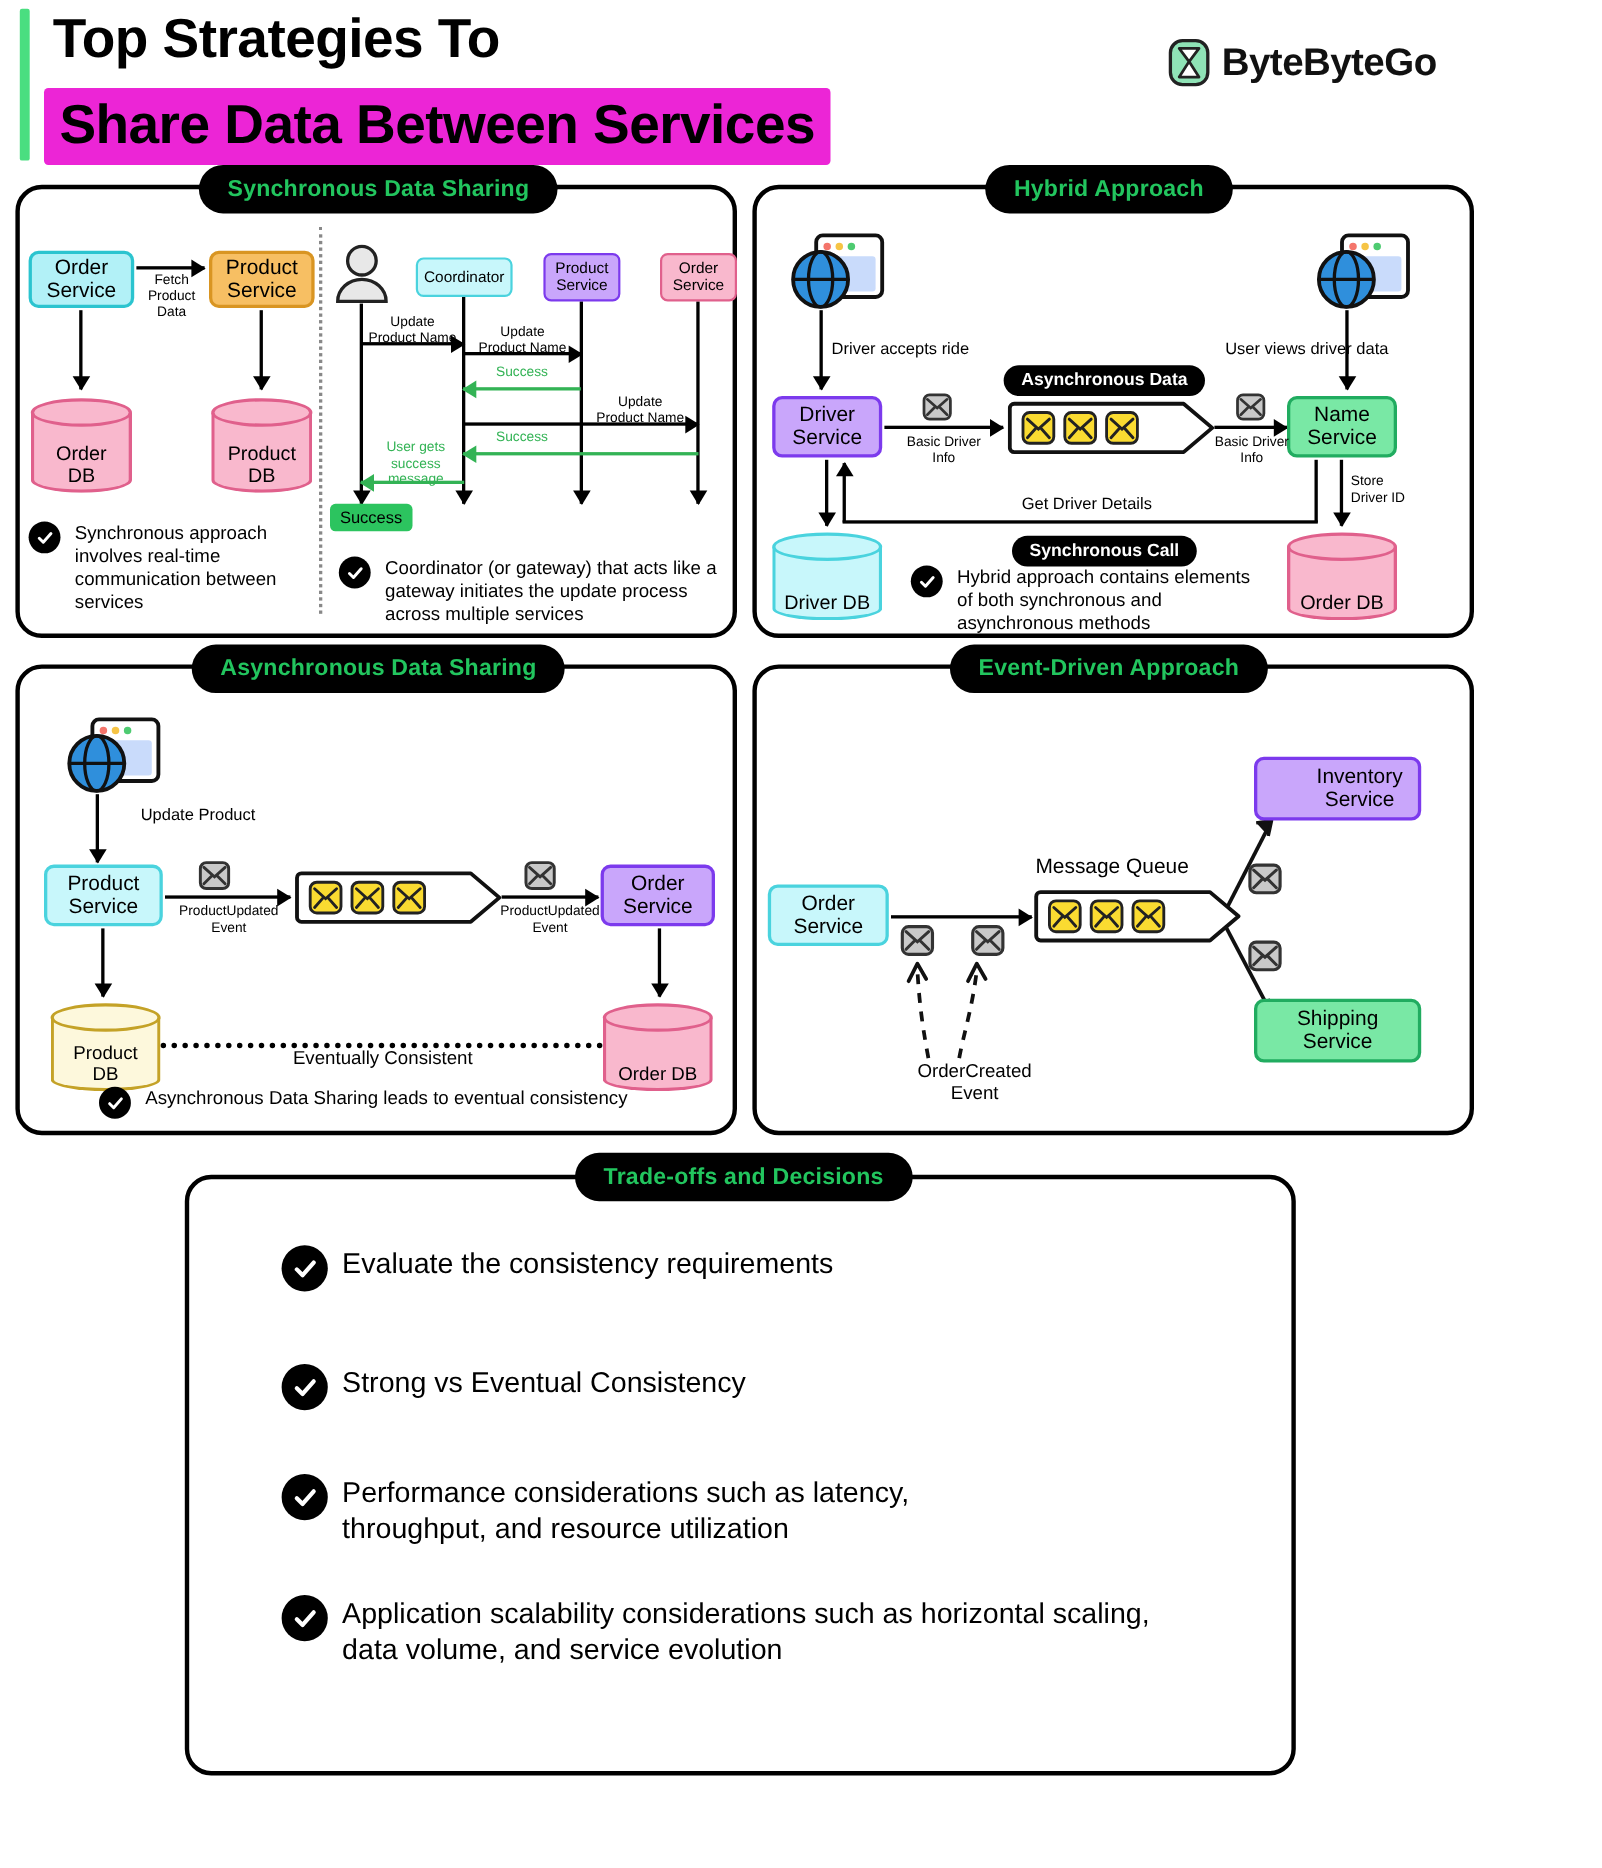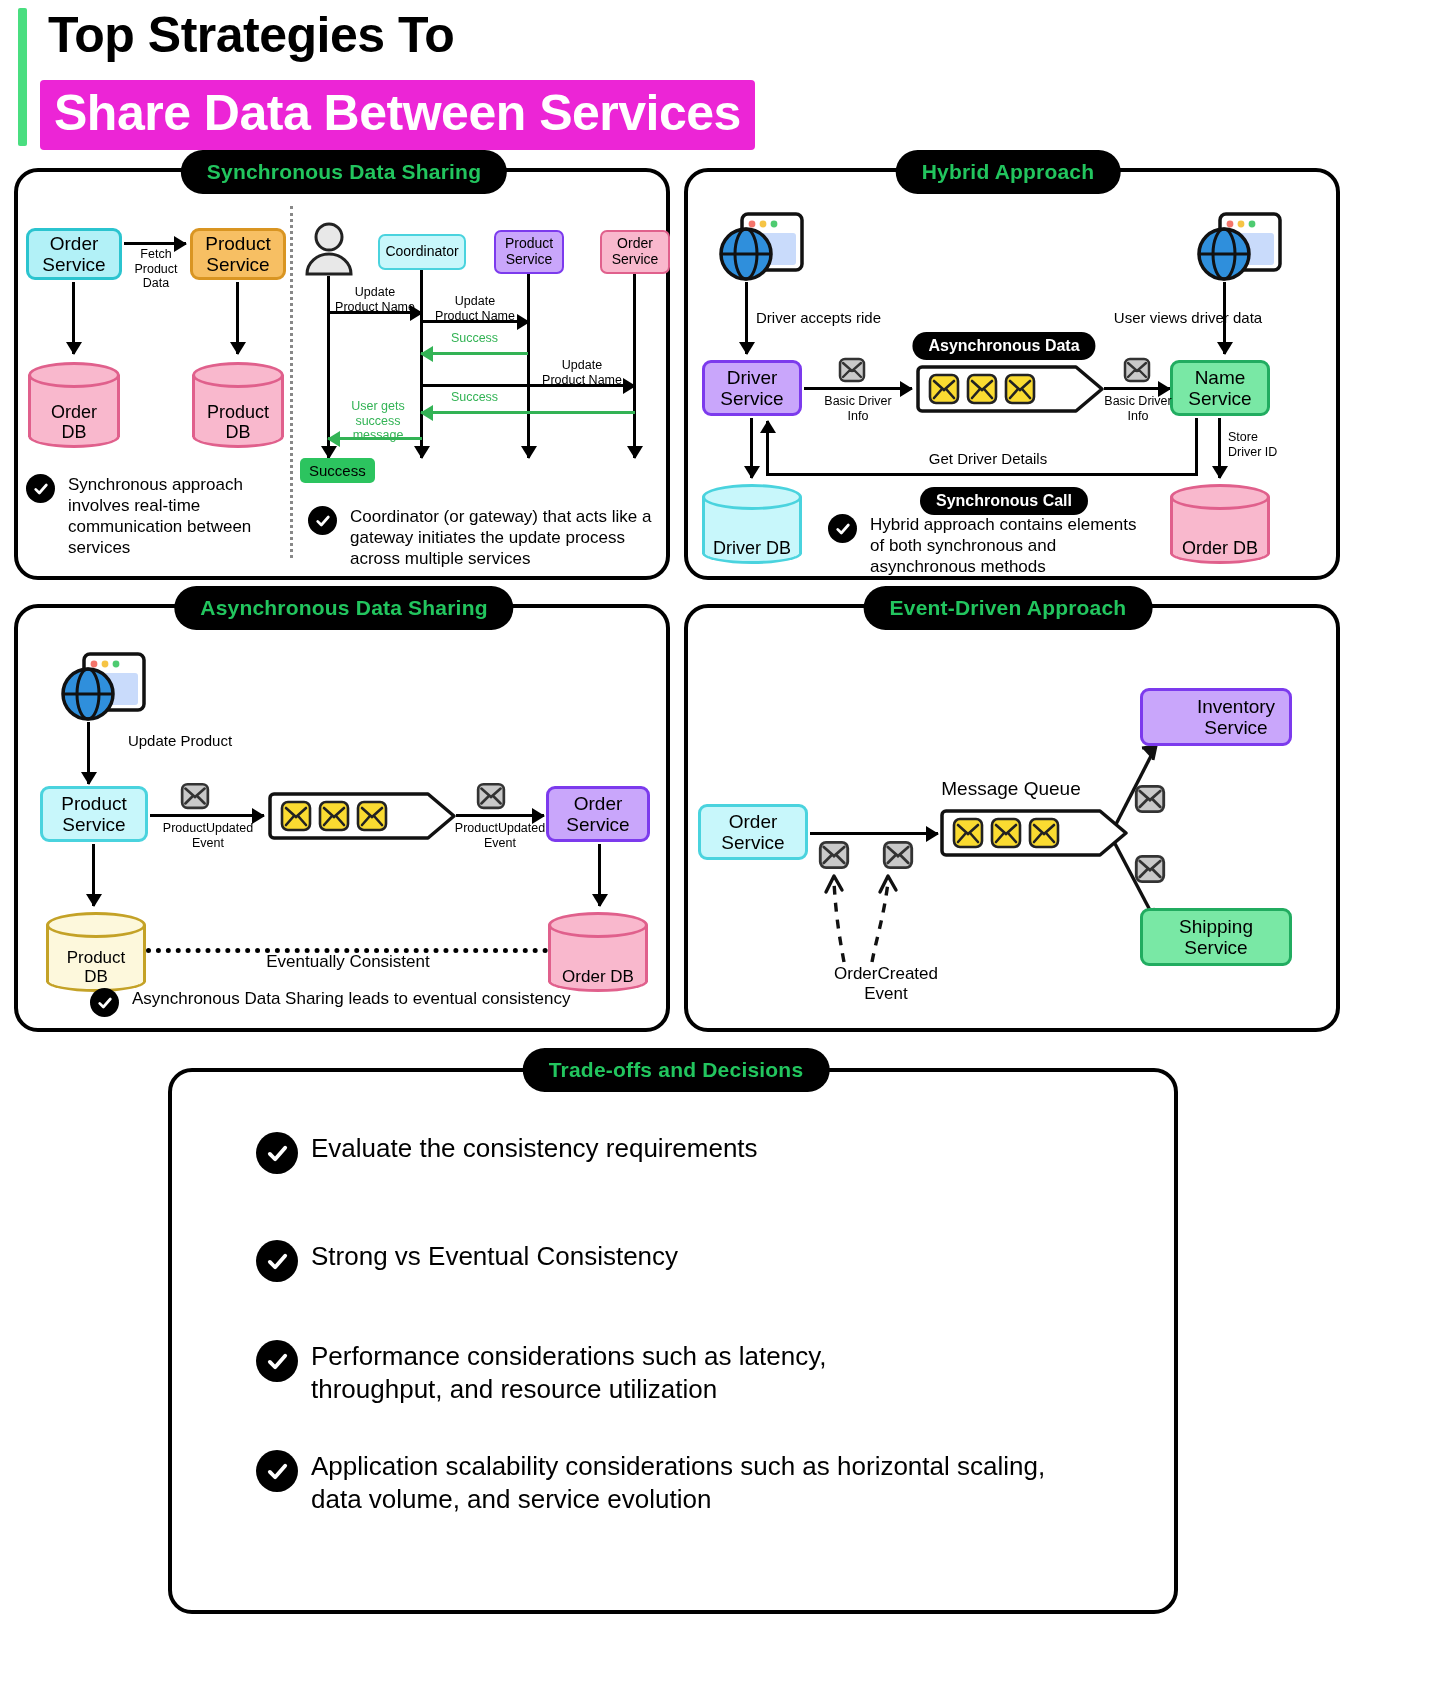--- a/index.html
+++ b/index.html
@@ -20,21 +20,21 @@
   #title-line1 {
     position: absolute; left: 48px; top: 6px;
     font-size: 50px; font-weight: 700; letter-spacing: -0.5px;
     font-family: "Liberation Sans Narrow", "Liberation Sans", sans-serif;
   }
   #title-line2-wrap {
     position: absolute; left: 40px; top: 80px;
     background: #ec25d6; border-radius: 4px; padding: 4px 14px 8px 14px;
   }
   #title-line2 {
-    font-size: 50px; font-weight: 700; color: #ffffff; letter-spacing: -0.5px;
+    font-size: 50px; font-weight: 700; color: #000000; letter-spacing: -0.5px;
     font-family: "Liberation Sans Narrow", "Liberation Sans", sans-serif;
   }
   #brand { position: absolute; right: 150px; top: 34px; display: flex; align-items: center; gap: 10px; }
   #brand-name { font-size: 35px; font-weight: 700; letter-spacing: -0.5px; color: #111; }
 
   
   .panel {
     position: absolute; border: 4px solid #000; border-radius: 24px; background: #fff;
   }
   .panel-title {
@@ -153,20 +153,27 @@
   }
 </style>
 </head>
 <body>
 
 <div id="header">
   <div id="title-accent"></div>
   <div id="title-line1">Top Strategies To</div>
   <div id="title-line2-wrap">
     <span id="title-line2">Share Data Between Services</span>
+  </div>
+  <div id="brand">
+    <svg width="40" height="46" viewBox="0 0 40 46">
+      <rect x="3" y="3" width="34" height="40" rx="11" fill="#8fe3b6" stroke="#222" stroke-width="3"></rect>
+      <path d="M11 10 L29 10 L20 22 L29 36 L11 36 L20 22 Z" fill="#fff" stroke="#222" stroke-width="2.5" stroke-linejoin="round"></path>
+    </svg>
+    <span id="brand-name">ByteByteGo</span>
   </div>
 </div>
 
 <div class="panel" style="left:14px;top:168px;width:656px;height:412px;">
   <div class="panel-title" style="left:326px;top:-22px;">Synchronous Data Sharing</div>
 
   <div class="vdiv" style="left:272px;top:34px;height:352px;"></div>
 
   <div class="svc c-cyan" style="left:8px;top:56px;width:96px;height:52px;white-space:pre-line;">Order
 Service</div>

